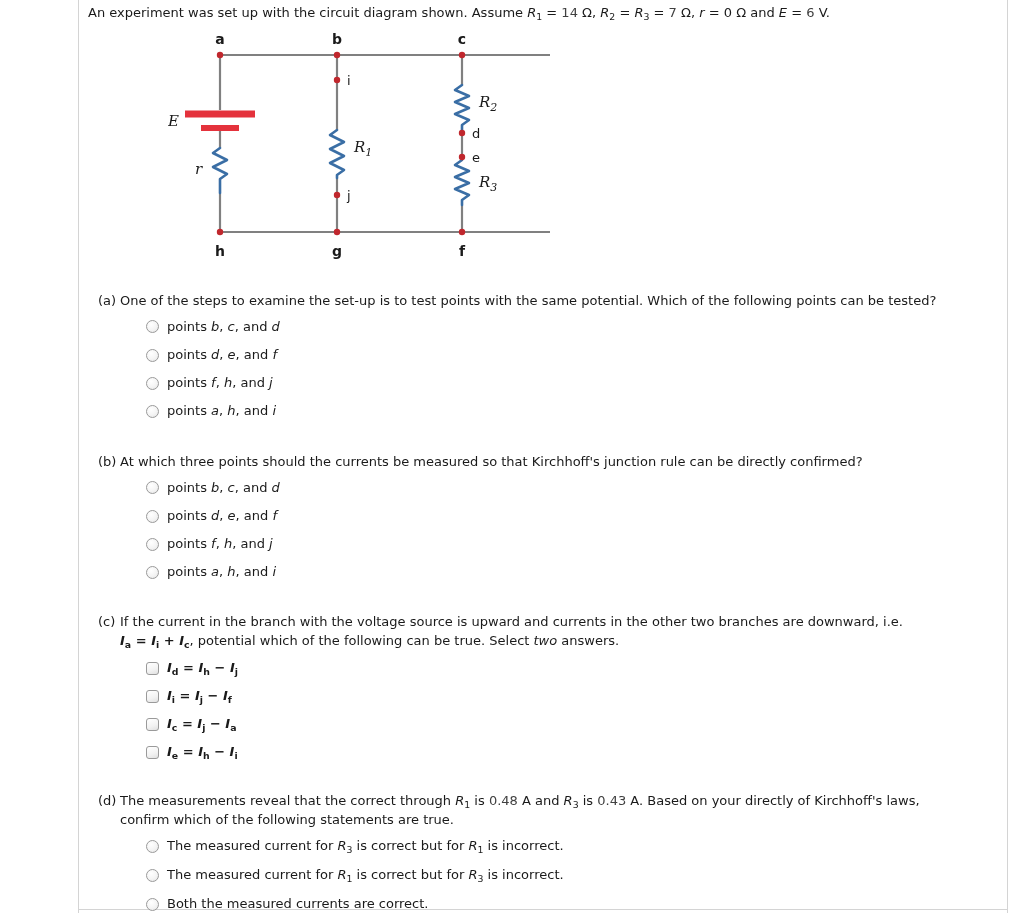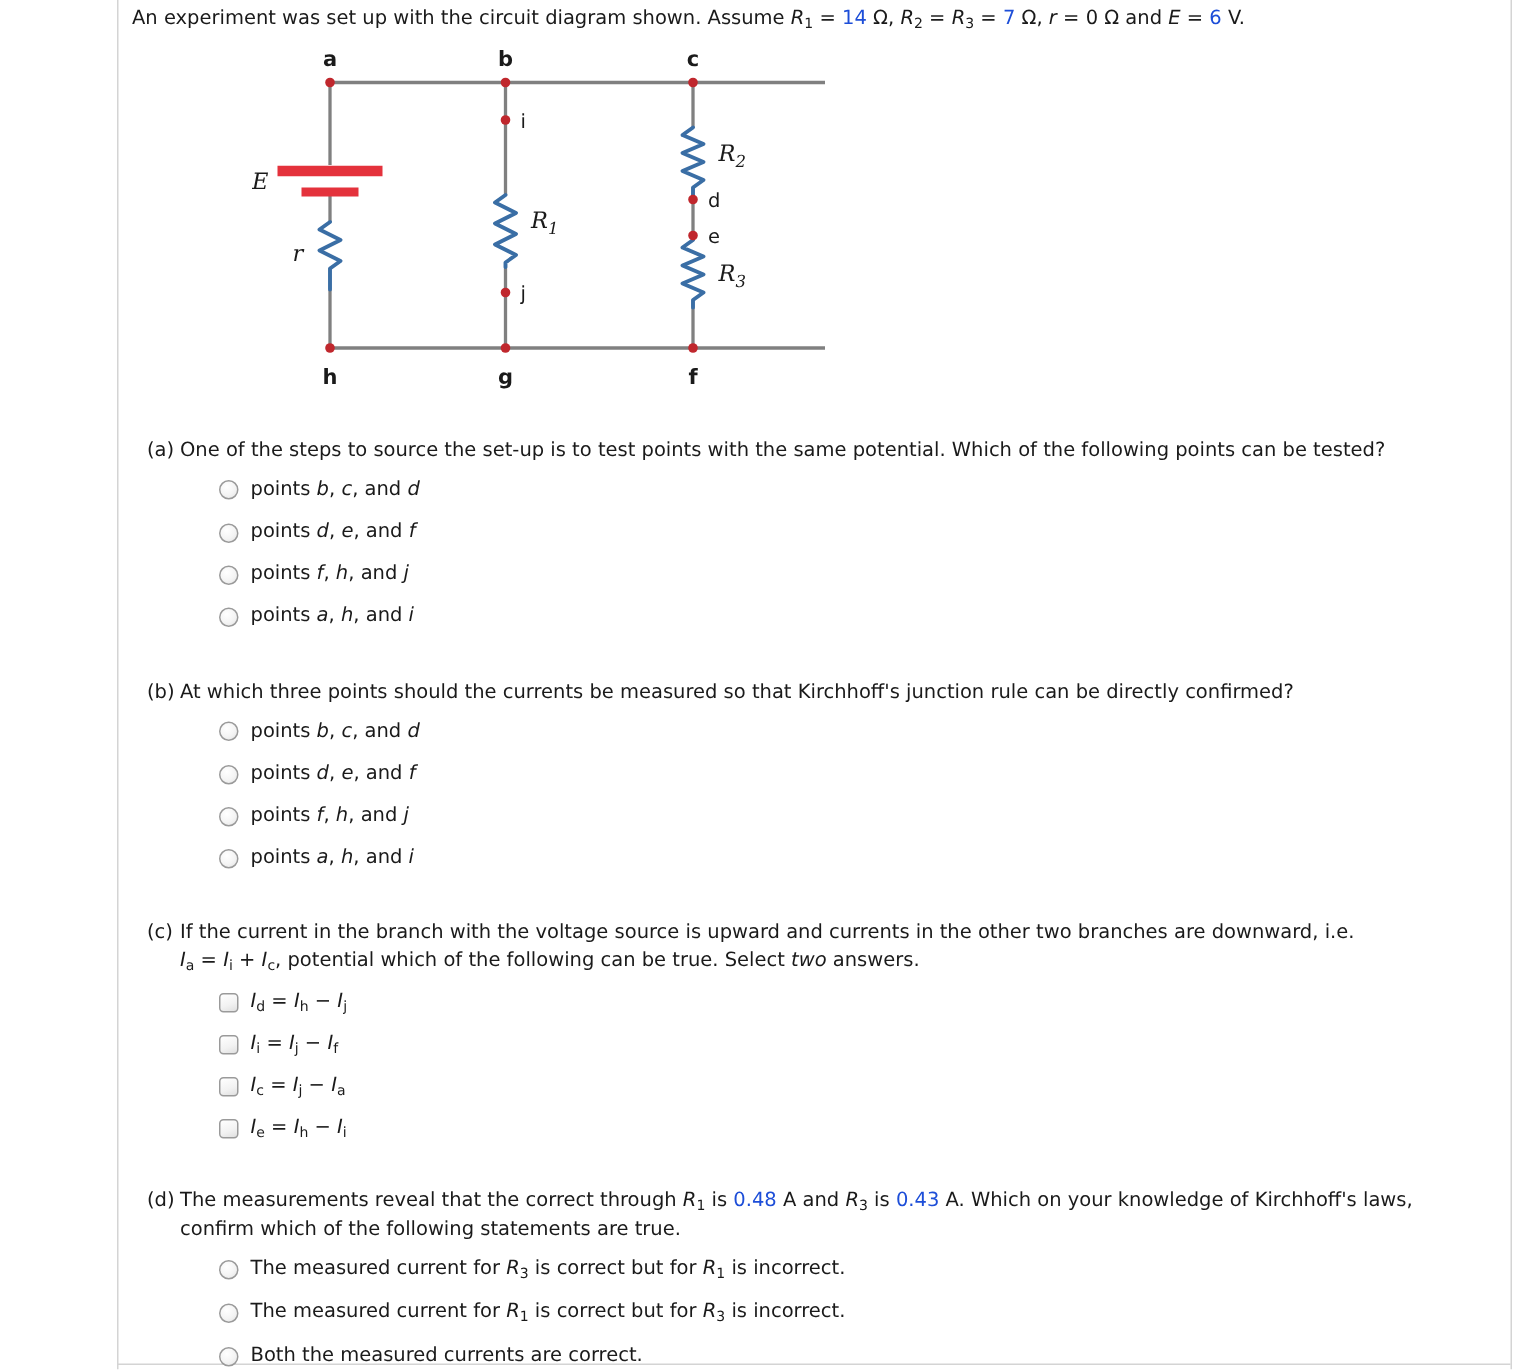--- a/index.html
+++ b/index.html
@@ -43,21 +43,21 @@
     width: 910px;
   }
 
   
   .intro {
     font-size: 13.0px;
     line-height: 1.35;
     padding-top: 4px;
     white-space: nowrap;
   }
-  .val { color: #1d4ed8; }
+  .val { color: #404040; }
   .ital { font-style: italic; }
   .sub {
     font-size: 0.72em;
     vertical-align: -0.32em;
     font-style: normal;
   }
 
   
   .circuit-wrap {
     position: relative;
@@ -120,21 +120,21 @@
   .checkbox {
     flex: 0 0 auto;
     width: 13px;
     height: 13px;
     border-radius: 3px;
     border: 1px solid #9a9a9a;
     background: linear-gradient(160deg, #ffffff 0%, #f2f2f2 60%, #e0e0e0 100%);
     box-sizing: border-box;
   }
 
-  .eq { font-style: italic; }
+  .eq { font-style: italic; font-weight: bold; }
   .eq .op { font-style: normal; }
 </style>
 </head>
 <body>
 
 <div class="frame-left"></div>
 <div class="frame-right"></div>
 <div class="frame-bottom"></div>
 
 <div class="content">
@@ -213,21 +213,21 @@
         <text x="186" y="122"><tspan>R</tspan><tspan dy="4" font-size="11">1</tspan></text>
         <text x="311" y="77"><tspan>R</tspan><tspan dy="4" font-size="11">2</tspan></text>
         <text x="311" y="157"><tspan>R</tspan><tspan dy="4" font-size="11">3</tspan></text>
       </g>
     </svg>
   </div>
 
   <div class="question q-a">
     <div class="q-head">
       <span class="q-letter">(a)</span>
-      <span class="q-text">One of the steps to source the set-up is to test points with the same potential. Which of the following points can be tested?</span>
+      <span class="q-text">One of the steps to examine the set-up is to test points with the same potential. Which of the following points can be tested?</span>
     </div>
     <div class="options">
       <div class="opt">
         <span class="radio"></span>
         <span class="opt-label">points <i>b</i>, <i>c</i>, and <i>d</i></span>
       </div>
       <div class="opt">
         <span class="radio"></span>
         <span class="opt-label">points <i>d</i>, <i>e</i>, and <i>f</i></span>
       </div>
@@ -292,21 +292,21 @@
         <span class="checkbox"></span>
         <span class="opt-label eq"><i>I</i><span class="sub">e</span><span class="op"> = </span><i>I</i><span class="sub">h</span><span class="op"> − </span><i>I</i><span class="sub">i</span></span>
       </div>
     </div>
   </div>
 
   <div class="question q-d">
     <div class="q-head">
       <span class="q-letter">(d)</span>
       <span class="q-text">
-        <span><span>The measurements reveal that the correct through </span><i>R</i><span class="sub">1</span><span> is </span><span class="val">0.48</span><span> A and </span><i>R</i><span class="sub">3</span><span> is </span><span class="val">0.43</span><span> A. Which on your knowledge of Kirchhoff's laws,</span></span>
+        <span><span>The measurements reveal that the correct through </span><i>R</i><span class="sub">1</span><span> is </span><span class="val">0.48</span><span> A and </span><i>R</i><span class="sub">3</span><span> is </span><span class="val">0.43</span><span> A. Based on your directly of Kirchhoff's laws,</span></span>
         <span class="cont">confirm which of the following statements are true.</span>
       </span>
     </div>
     <div class="options">
       <div class="opt">
         <span class="radio"></span>
         <span class="opt-label"><span>The measured current for </span><i>R</i><span class="sub">3</span><span> is correct but for </span><i>R</i><span class="sub">1</span><span> is incorrect.</span></span>
       </div>
       <div class="opt">
         <span class="radio"></span>

